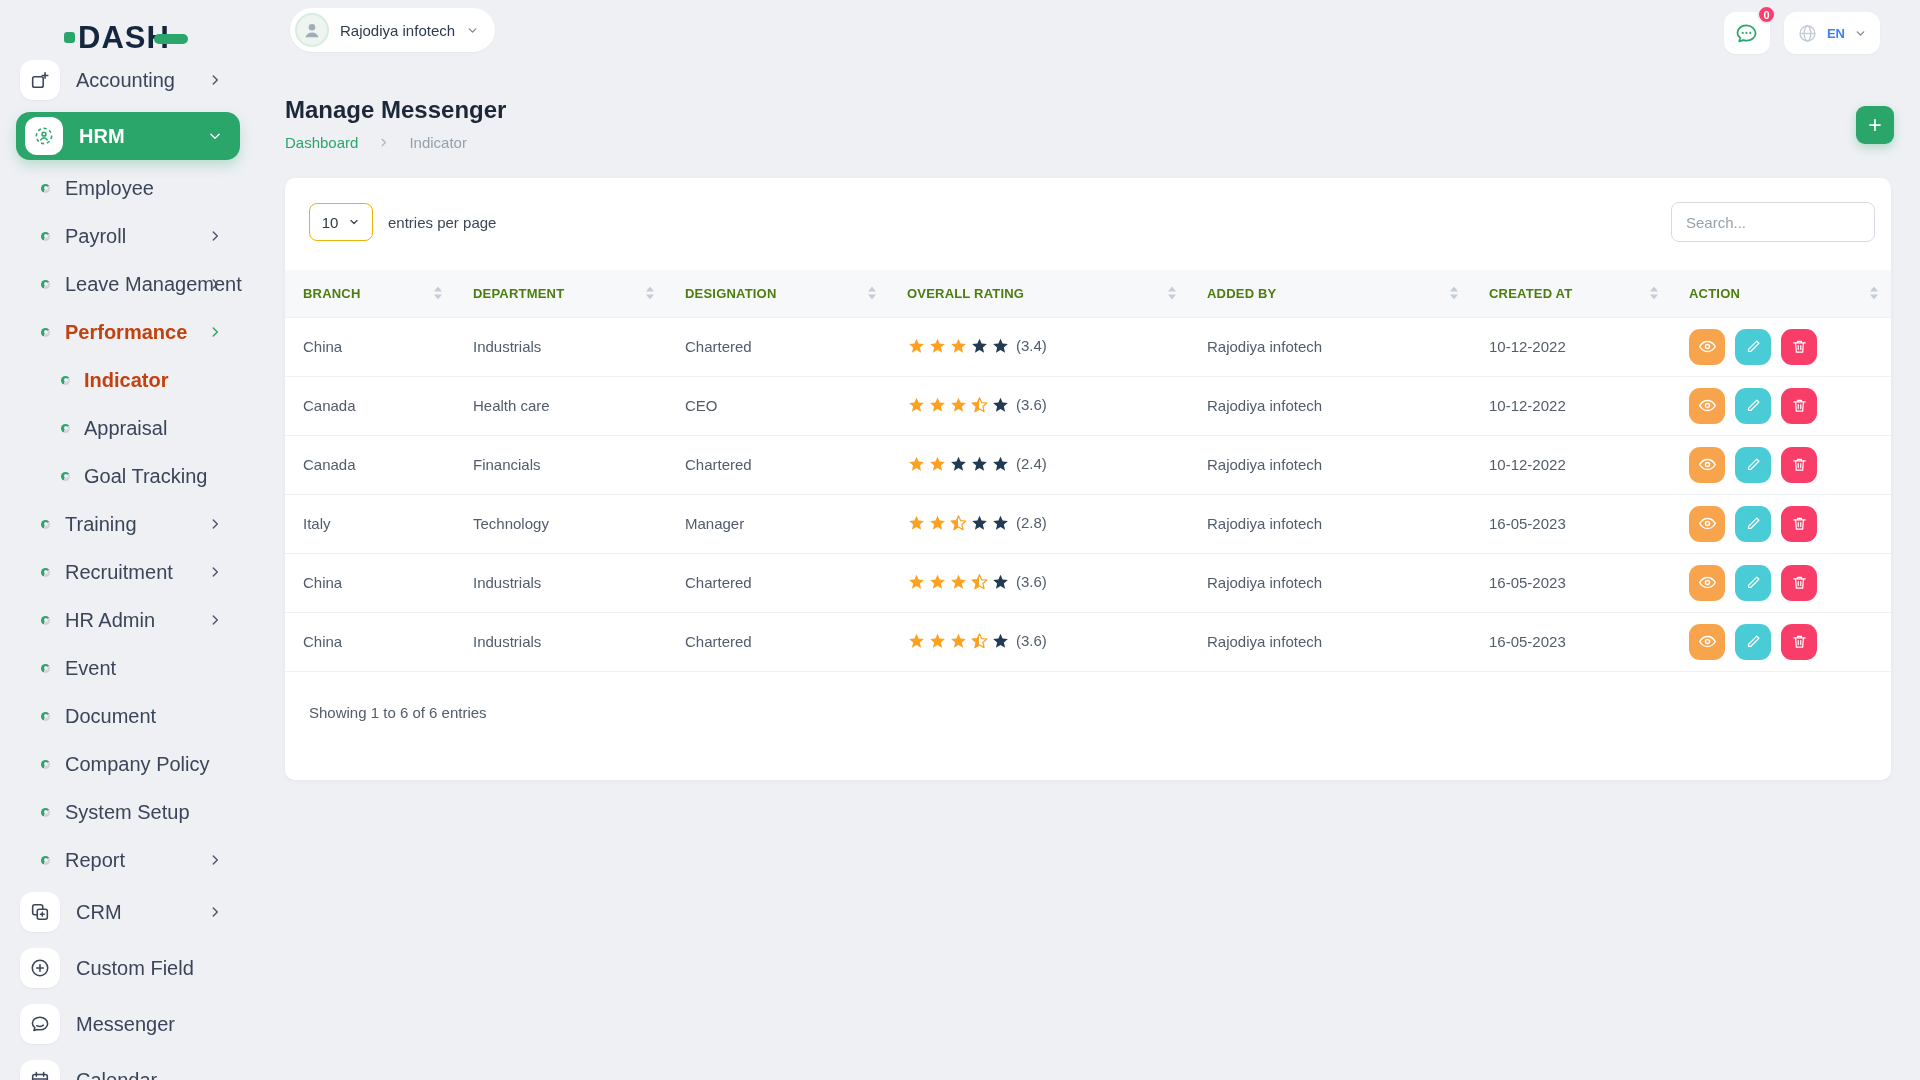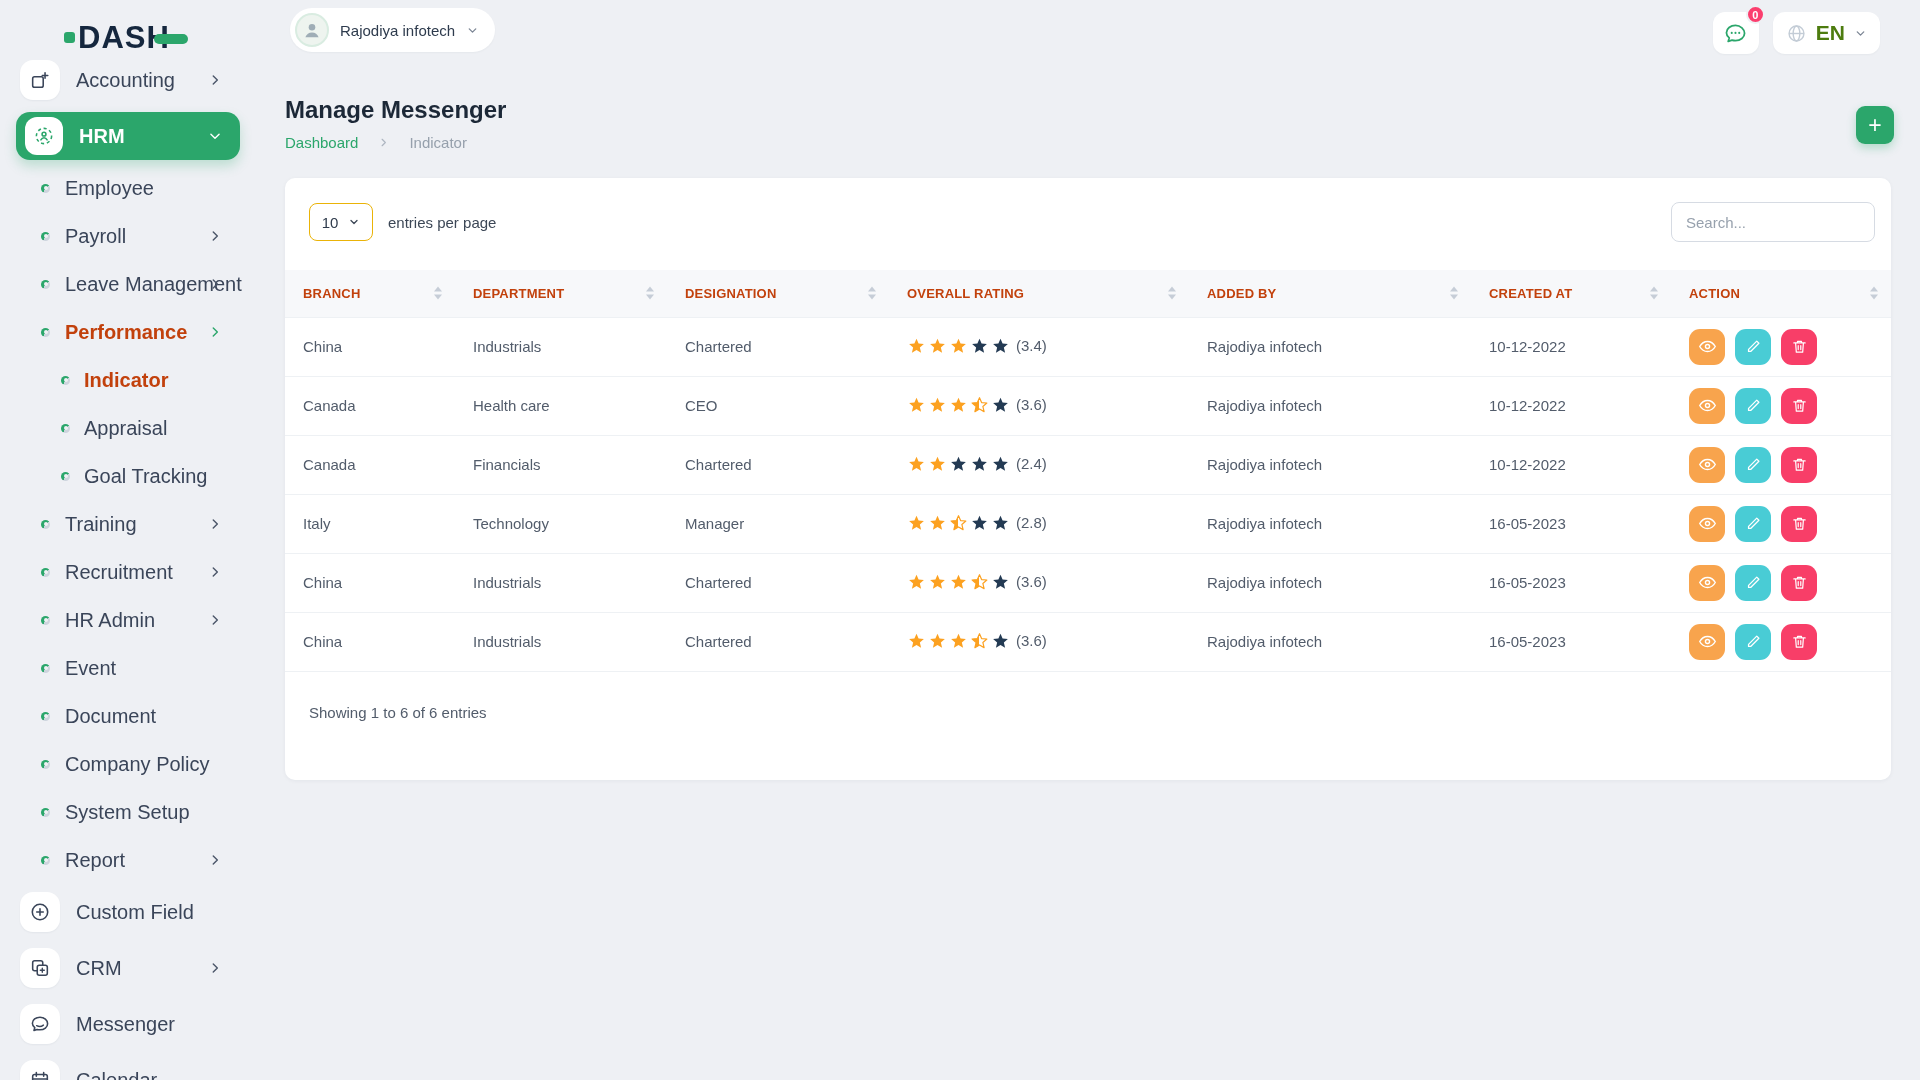--- a/index.html
+++ b/index.html
@@ -28,21 +28,21 @@
 
   .top-right { position:absolute; right:40px; top:12px; display:flex; gap:14px; align-items:center; }
   .chat-btn { width:46px; height:42px; border-radius:12px; background:#fff; position:relative;
     display:flex; align-items:center; justify-content:center; border:none; cursor:pointer;
     box-shadow:0 1px 2px rgba(25,39,57,.04); }
   .chat-badge { position:absolute; top:-7px; right:-6px; min-width:19px; height:19px; padding:0 4px;
     border-radius:10px; background:#fb3e6e; color:#fff; font-size:11px; font-weight:700;
     display:flex; align-items:center; justify-content:center; border:2px solid #eef0f4; }
   .lang-pill { height:42px; border-radius:12px; background:#fff; display:flex; align-items:center;
     gap:9px; padding:0 13px; cursor:pointer; box-shadow:0 1px 2px rgba(25,39,57,.04); }
-  .lang-code { font-size:21px; font-weight:600; color:#4d7c0f; }
+  .lang-code { font-size:13px; font-weight:600; color:#3b82f6; }
 
   
   #sidebar { position:absolute; top:60px; left:0; width:256px; bottom:0; overflow:hidden; }
   #sidebar-list { margin-top:-8px; }
   .si-row { display:flex; align-items:center; position:relative; cursor:pointer; }
   .si-row.kind-icon { height:56px; }
   .si-row.kind-dot, .si-row.kind-dot2 { height:48px; }
   .icon-box { width:40px; height:40px; border-radius:13px; background:#fff; margin-left:20px;
     display:flex; align-items:center; justify-content:center; box-shadow:0 1px 2px rgba(25,39,57,.05);
     position:relative; z-index:1; flex:0 0 auto; }
@@ -76,21 +76,21 @@
   .toolbar { display:flex; align-items:center; padding:24px 16px 28px 24px; }
   .page-size { width:64px; height:38px; border:1px solid #eab308; border-radius:8px; background:#fff;
     display:flex; align-items:center; justify-content:center; gap:10px; font-size:15px; color:#2f3b4c; cursor:pointer; }
   .entries-label { margin-left:15px; font-size:15px; color:#3c4756; }
   .search-input { margin-left:auto; width:204px; height:40px; border:1px solid #d6dbe3; border-radius:8px;
     padding:0 14px; font-size:15px; color:#3c4756; background:#fff; outline:none;
     font-family:"Liberation Sans", sans-serif; }
   .search-input::placeholder { color:#97a1ad; }
 
   table { width:100%; border-collapse:collapse; table-layout:fixed; }
-  thead th { height:47px; background:#f7f8fa; font-size:13px; font-weight:700; color:#c2410c;
+  thead th { height:47px; background:#f7f8fa; font-size:13px; font-weight:700; color:#4d7c0f;
     text-align:left; padding:0 18px; letter-spacing:.2px; position:relative; cursor:pointer; }
   .sort { position:absolute; right:13px; top:50%; transform:translateY(-50%);
     display:flex; flex-direction:column; gap:3px; }
   .sort-up { width:0; height:0; border-left:4px solid transparent; border-right:4px solid transparent;
     border-bottom:5px solid #c6cdd7; }
   .sort-down { width:0; height:0; border-left:4px solid transparent; border-right:4px solid transparent;
     border-top:5px solid #c6cdd7; }
   tbody td { height:59px; border-top:1px solid #eef1f4; font-size:15px; color:#525c6b; padding:0 18px; }
   tbody tr:last-child td { border-bottom:1px solid #eef1f4; }
 
@@ -282,40 +282,40 @@
         <span class="si-label">Report</span>
         <span class="si-arrow">
           <svg width="14" height="14" viewBox="0 0 24 24" style="">
             <path d="M9 5l7 7-7 7" fill="none" stroke="#4a5568" stroke-width="2.4" stroke-linecap="round" stroke-linejoin="round"></path>
           </svg>
         </span>
       </div>
       <div class="si-row kind-icon">
         <span class="icon-box">
           <svg width="22" height="22" viewBox="0 0 24 24">
-            <circle cx="12" cy="12" r="8.4" fill="none" stroke="#3a4559" stroke-width="1.7"></circle>
-            <path d="M12 8.4v7.2M8.4 12h7.2" stroke="#3a4559" stroke-width="1.7" stroke-linecap="round"></path>
-          </svg>
-        </span>
-        <span class="si-label">Custom Field</span>
+            <rect x="4" y="4" width="11" height="11" rx="2.2" fill="none" stroke="#3a4559" stroke-width="1.7"></rect>
+            <rect x="9" y="9" width="11" height="11" rx="2.2" fill="#fff" stroke="#3a4559" stroke-width="1.7"></rect>
+            <path d="M14.5 12.3v4.4M12.3 14.5h4.4" stroke="#3a4559" stroke-width="1.5" stroke-linecap="round"></path>
+          </svg>
+        </span>
+        <span class="si-label">CRM</span>
+        <span class="si-arrow">
+          <svg width="14" height="14" viewBox="0 0 24 24" style="">
+            <path d="M9 5l7 7-7 7" fill="none" stroke="#4a5568" stroke-width="2.4" stroke-linecap="round" stroke-linejoin="round"></path>
+          </svg>
+        </span>
       </div>
       <div class="si-row kind-icon">
         <span class="icon-box">
           <svg width="22" height="22" viewBox="0 0 24 24">
-            <rect x="4" y="4" width="11" height="11" rx="2.2" fill="none" stroke="#3a4559" stroke-width="1.7"></rect>
-            <rect x="9" y="9" width="11" height="11" rx="2.2" fill="#fff" stroke="#3a4559" stroke-width="1.7"></rect>
-            <path d="M14.5 12.3v4.4M12.3 14.5h4.4" stroke="#3a4559" stroke-width="1.5" stroke-linecap="round"></path>
-          </svg>
-        </span>
-        <span class="si-label">CRM</span>
-        <span class="si-arrow">
-          <svg width="14" height="14" viewBox="0 0 24 24" style="">
-            <path d="M9 5l7 7-7 7" fill="none" stroke="#4a5568" stroke-width="2.4" stroke-linecap="round" stroke-linejoin="round"></path>
-          </svg>
-        </span>
+            <circle cx="12" cy="12" r="8.4" fill="none" stroke="#3a4559" stroke-width="1.7"></circle>
+            <path d="M12 8.4v7.2M8.4 12h7.2" stroke="#3a4559" stroke-width="1.7" stroke-linecap="round"></path>
+          </svg>
+        </span>
+        <span class="si-label">Custom Field</span>
       </div>
       <div class="si-row kind-icon">
         <span class="icon-box">
           <svg width="22" height="22" viewBox="0 0 24 24">
             <path d="M12 4.6c-4.6 0-8.3 2.9-8.3 6.6 0 1.9 1 3.6 2.6 4.8l-.9 3.1 3.4-1.2c1 .3 2.1.4 3.2.4 4.6 0 8.3-2.9 8.3-6.6S16.6 4.6 12 4.6z" fill="none" stroke="#3a4559" stroke-width="1.7" stroke-linejoin="round"></path>
             <path d="M8.3 13.8c2 1 5.4 1 7.4-.6" fill="none" stroke="#3a4559" stroke-width="1.5" stroke-linecap="round"></path>
           </svg>
         </span>
         <span class="si-label">Messenger</span>
       </div>

